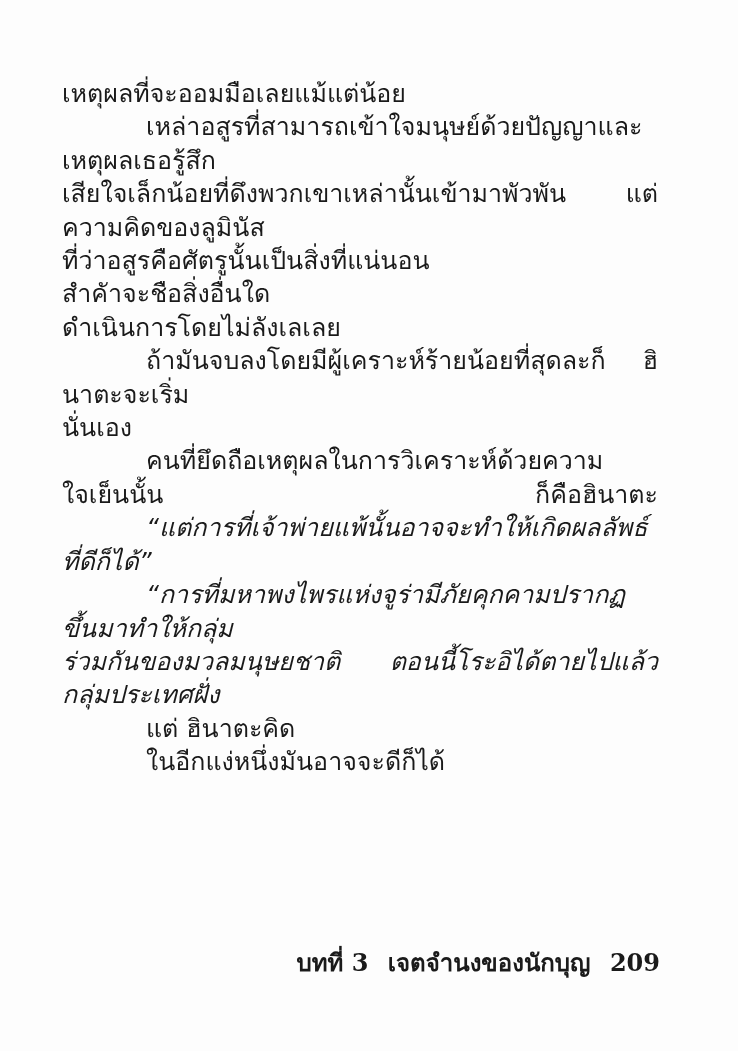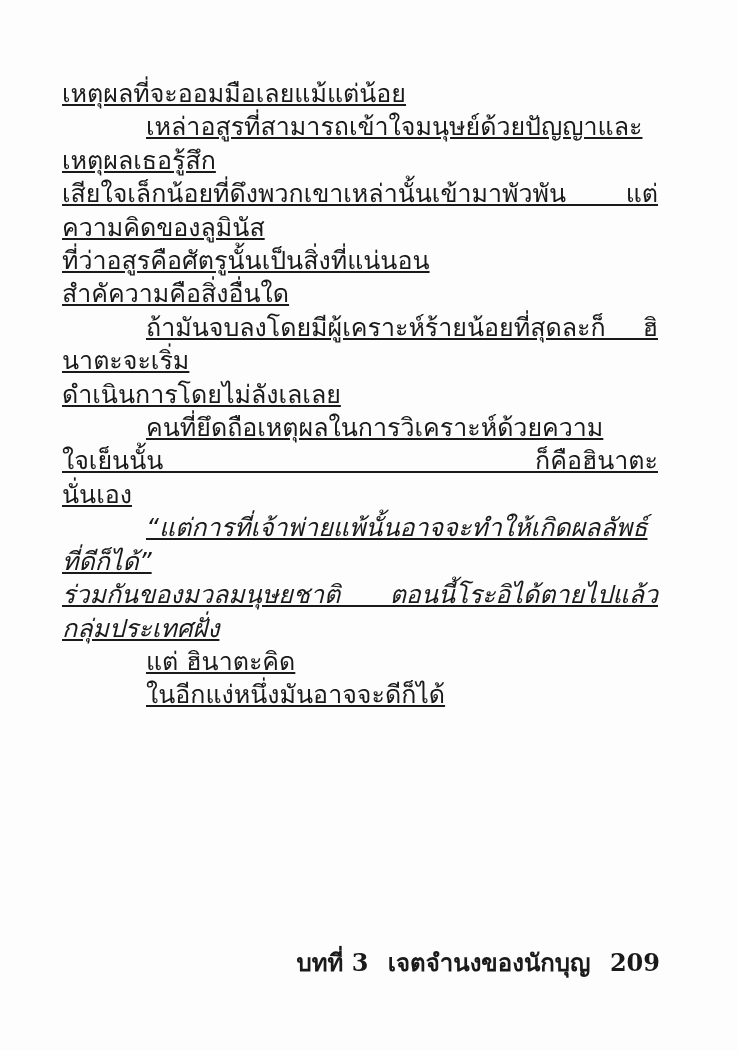--- a/index.html
+++ b/index.html
@@ -22,21 +22,20 @@
     left: 62px;
     top: 77px;
     width: 596px;
     font-size: 25px;
     line-height: 33.4px;
   }
   .line {
     min-height: 33.4px;
     text-align: left;
     white-space: normal;
-    text-decoration: underline;
   }
   
   .line.fill {
     text-align: justify;
     text-align-last: justify;
   }
   .line.indent {
     text-indent: 84px;
   }
   .line.italic {
@@ -60,26 +59,27 @@
 </style>
 </head>
 <body>
 
 <div class="page" style="background: rgb(253, 253, 253); color: rgb(26, 26, 26);">
   <div class="page-text">
       <div class="line">เหตุผลที่จะออมมือเลยแม้แต่น้อย</div>
       <div class="line indent fill">เหล่าอสูรที่สามารถเข้าใจมนุษย์ด้วยปัญญาและเหตุผลเธอรู้สึก</div>
       <div class="line fill">เสียใจเล็กน้อยที่ดึงพวกเขาเหล่านั้นเข้ามาพัวพัน แต่ความคิดของลูมินัส</div>
       <div class="line">ที่ว่าอสูรคือศัตรูนั้นเป็นสิ่งที่แน่นอน</div>
-      <div class="line">สำคัความคือสิ่งอื่นใด</div>
+      <div class="line">สำคัาจะชือสิ่งอื่นใด</div>
+      <div class="line">ดำเนินการโดยไม่ลังเลเลย</div>
       <div class="line indent fill">ถ้ามันจบลงโดยมีผู้เคราะห์ร้ายน้อยที่สุดละก็ ฮินาตะจะเริ่ม</div>
-      <div class="line">ดำเนินการโดยไม่ลังเลเลย</div>
+      <div class="line">นั่นเอง</div>
       <div class="line indent fill">คนที่ยึดถือเหตุผลในการวิเคราะห์ด้วยความใจเย็นนั้น ก็คือฮินาตะ</div>
-      <div class="line">นั่นเอง</div>
       <div class="line italic indent">“แต่การที่เจ้าพ่ายแพ้นั้นอาจจะทำให้เกิดผลลัพธ์ที่ดีก็ได้”</div>
+      <div class="line italic indent fill">“การที่มหาพงไพรแห่งจูร่ามีภัยคุกคามปรากฏขึ้นมาทำให้กลุ่ม</div>
       <div class="line italic fill">ร่วมกันของมวลมนุษยชาติ ตอนนี้โระอิได้ตายไปแล้ว กลุ่มประเทศฝั่ง</div>
       <div class="line indent">แต่ ฮินาตะคิด</div>
       <div class="line indent">ในอีกแง่หนึ่งมันอาจจะดีก็ได้</div>
     </div>
   <div class="footer">
     <span>บทที่ 3</span>
     <span>เจตจำนงของนักบุญ</span>
     <span>209</span>
   </div>
 </div>

